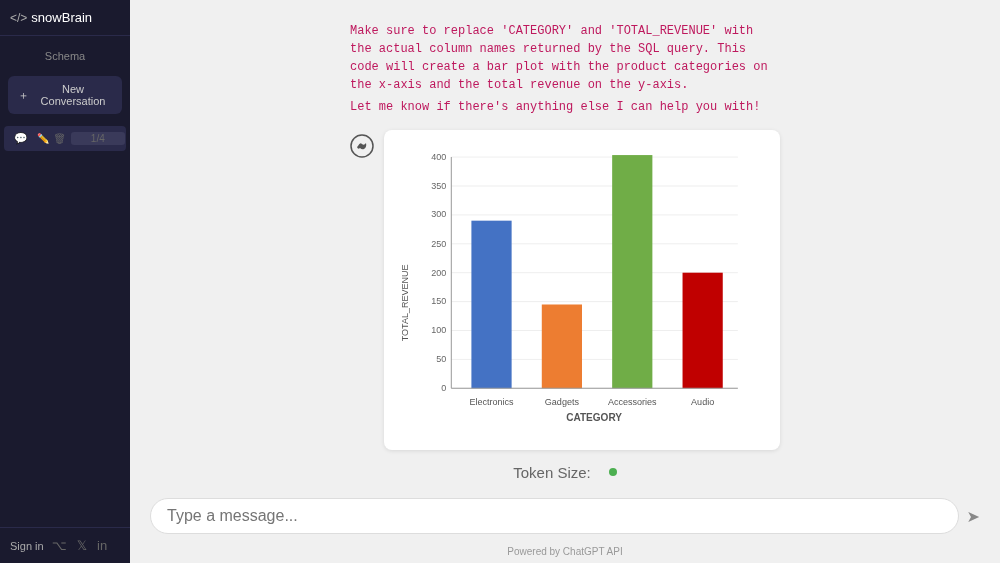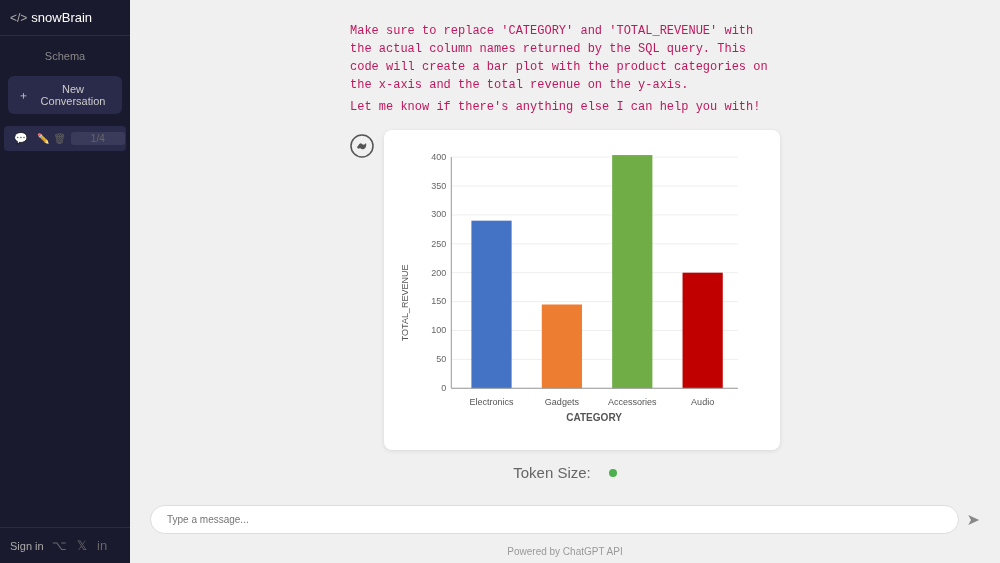--- a/index.html
+++ b/index.html
@@ -202,21 +202,21 @@
       display: flex;
       align-items: center;
       gap: 8px;
     }
     #message-input {
       flex: 1;
       background: #fff;
       border: 1px solid #ddd;
       border-radius: 20px;
       padding: 8px 16px;
-      font-size: 10px;
+      font-size: 16px;
       color: #999;
       outline: none;
     }
     #send-btn {
       background: none;
       border: none;
       cursor: pointer;
       color: #888;
       font-size: 16px;
     }

